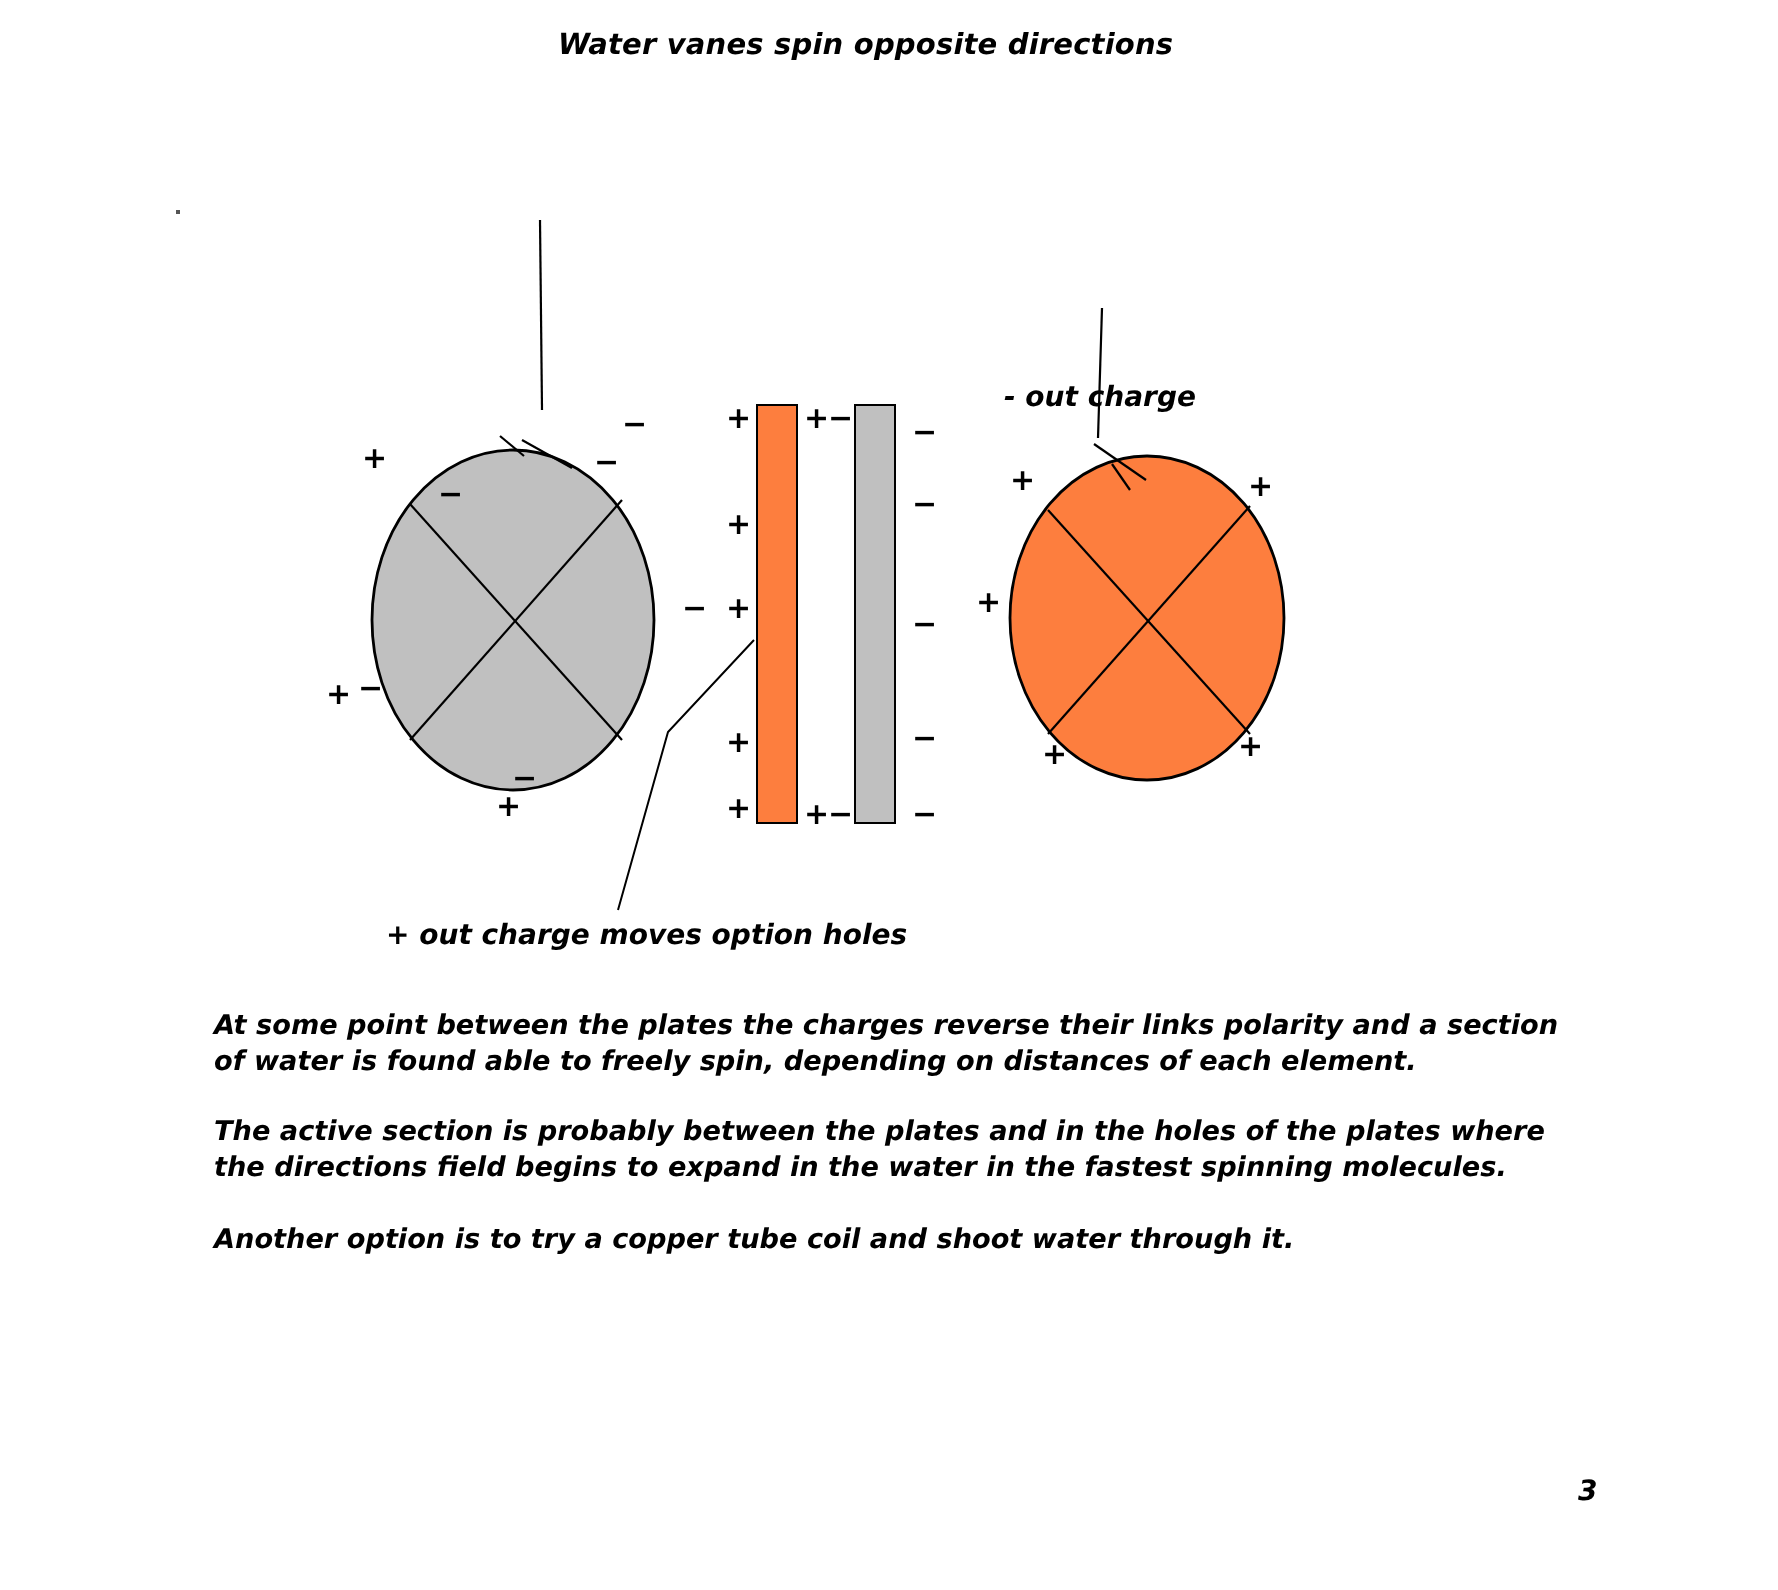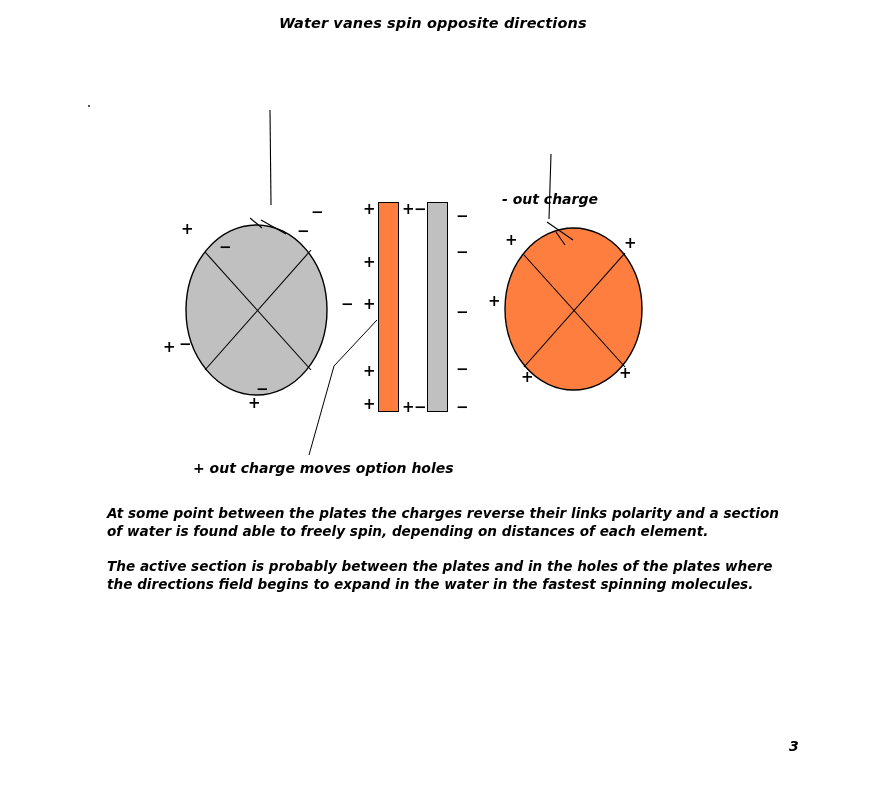--- a/index.html
+++ b/index.html
@@ -163,17 +163,18 @@
 
   <span class="sign" style="left:456px; top:209px;">−</span>
   <span class="sign" style="left:456px; top:245px;">−</span>
   <span class="sign" style="left:456px; top:305px;">−</span>
   <span class="sign" style="left:456px; top:362px;">−</span>
   <span class="sign" style="left:456px; top:400px;">−</span>
 
   <div id="prose">
     <p>At some point between the plates the charges reverse their links polarity and a section of water is found able to freely spin, depending on distances of each element.</p>
     <p>The active section is probably between the plates and in the holes of the plates where the directions field begins to expand in the water in the fastest spinning molecules.</p>
+    <p>Another option is to try a copper tube coil and shoot water through it.</p>
   </div>
 
   <div class="pagenum" style="left:789px; top:738px;">3</div>
 
 </div>
 
 </body></html>

